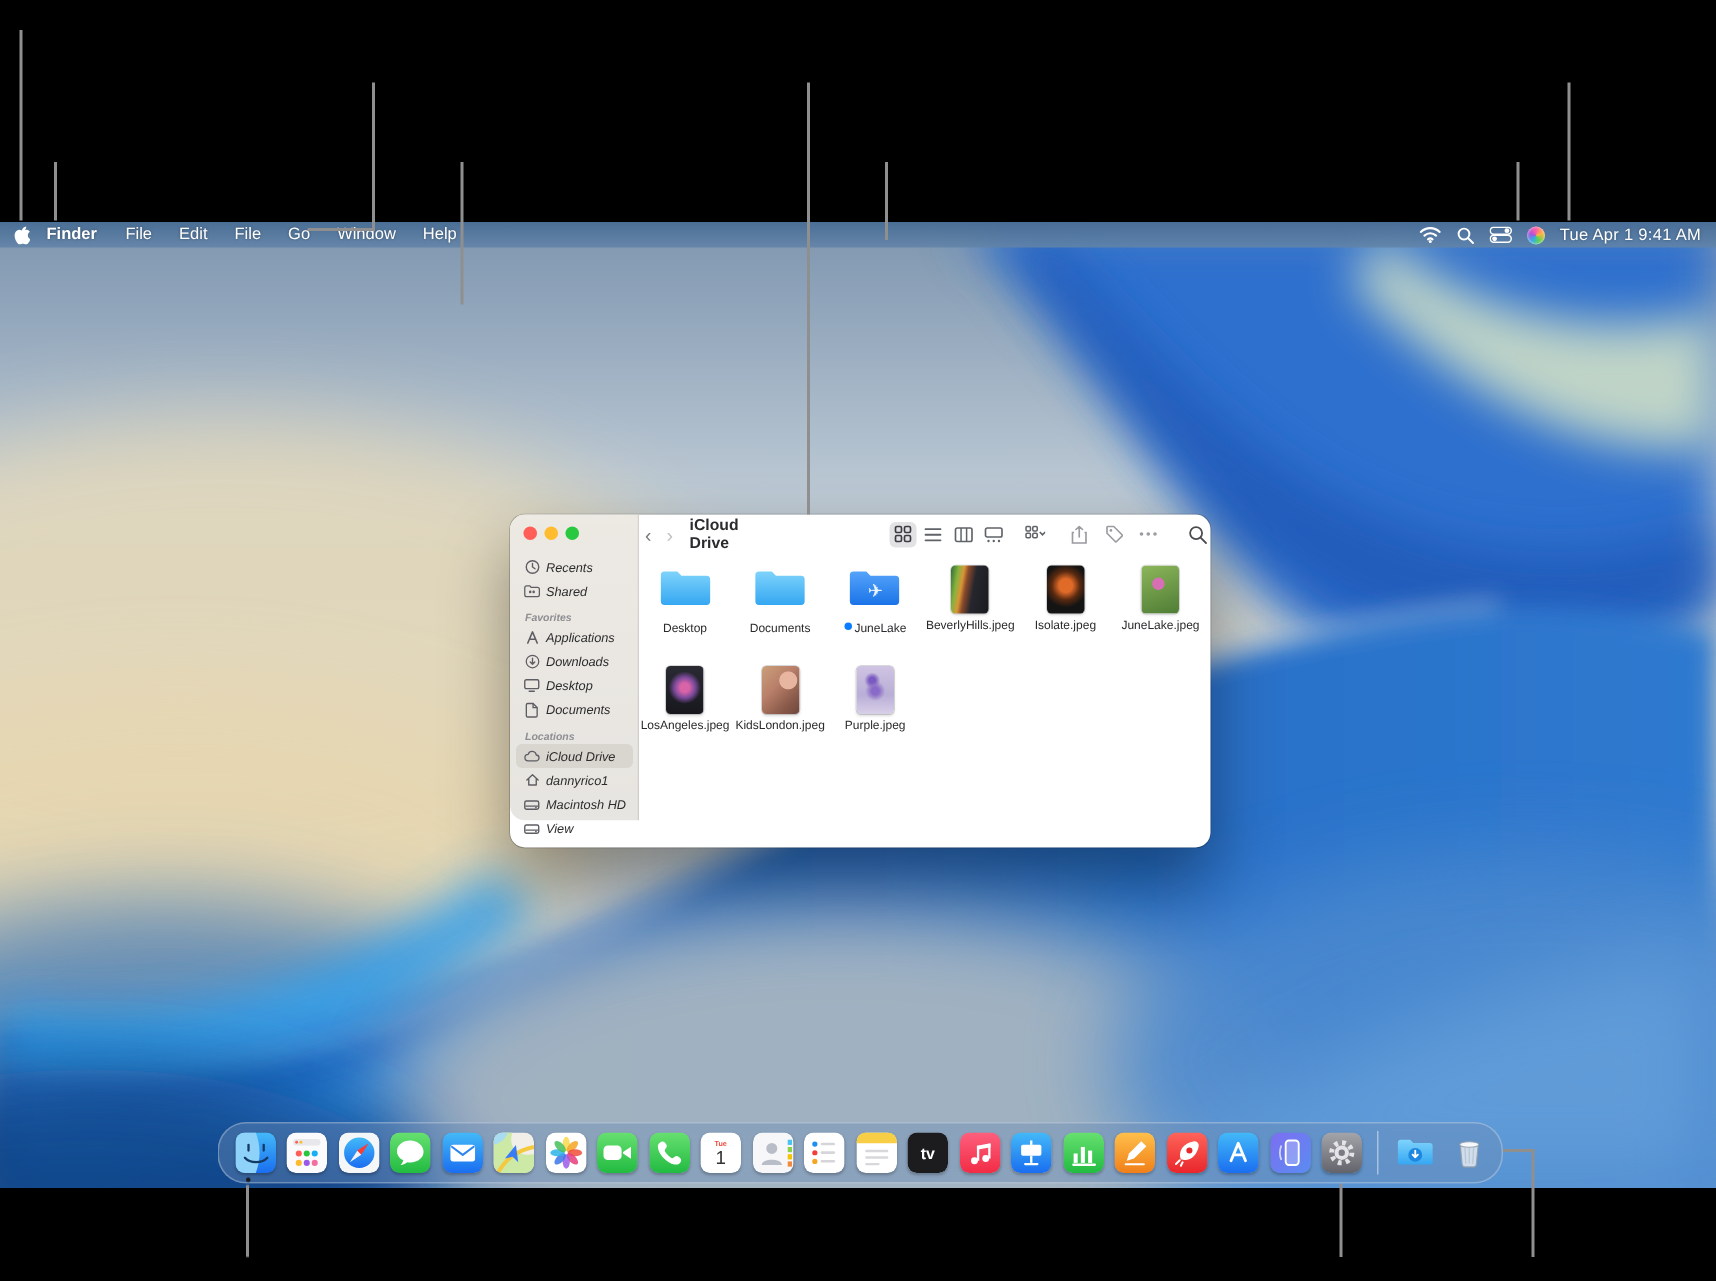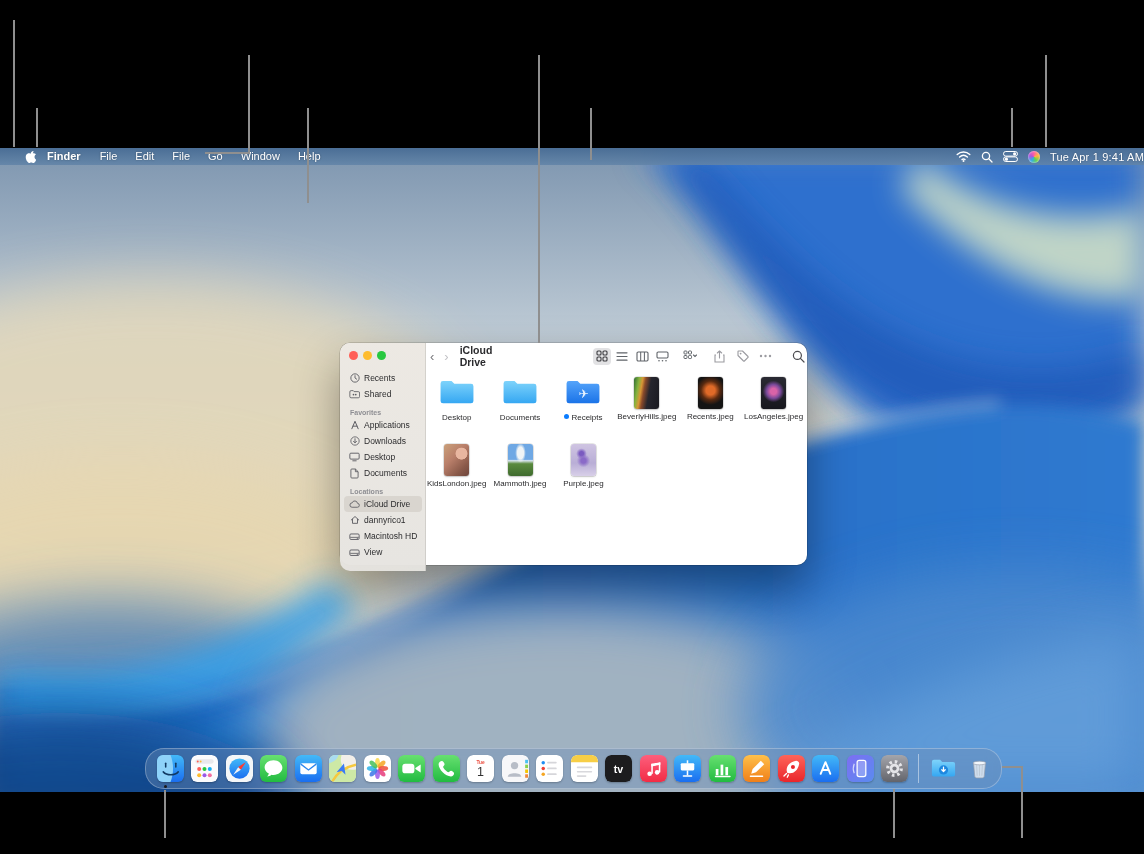--- a/index.html
+++ b/index.html
@@ -6,37 +6,37 @@
   .screen{position:relative;width:1144px;height:854px;background:#000;overflow:hidden;
           font-family:"Liberation Sans","DejaVu Sans",sans-serif;-webkit-font-smoothing:antialiased;}
   
   .wallpaper{position:absolute;left:0;top:148px;width:1144px;height:644px;overflow:hidden;}
   .wallpaper svg{display:block;width:100%;height:100%;}
   
   .menubar{position:absolute;left:0;top:148px;width:1144px;height:17px;
            background:linear-gradient(180deg,rgba(72,108,148,.95),rgba(98,132,168,.88));
            display:flex;align-items:center;color:#fff;font-size:11px;z-index:20;
            text-shadow:0 0 2px rgba(0,0,0,.35);}
-  .mb-left{display:flex;align-items:flex-start;gap:0;padding-left:20px;}
+  .mb-left{display:flex;align-items:flex-start;gap:0;padding-left:4px;}
   .mb-apple{width:20px;display:flex;justify-content:center;}
   .mb-item{padding:0 9px 1px 9px;cursor:default;}
   .mb-item.bold{font-weight:700;padding:0 10px 1px 7px;}
-  .mb-right{margin-left:auto;display:flex;align-items:center;gap:10px;}
+  .mb-right{margin-left:auto;display:flex;align-items:center;gap:10px;padding-right:10px;}
   .mb-clock{font-size:11px;letter-spacing:.2px;}
   .siri-orb{width:12px;height:12px;border-radius:50%;
             background:conic-gradient(#ff5fa2,#ffb340,#63d24c,#32ade6,#af52de,#ff5fa2);
             box-shadow:inset 0 0 2px rgba(255,255,255,.8);}
   
   .cl{position:absolute;background:#8f8f8f;z-index:50;}
   
   .fwin{position:absolute;left:340px;top:343px;width:467px;height:222px;border-radius:10px;
         background:#fff;box-shadow:0 22px 45px rgba(0,0,0,.38),0 0 0 .5px rgba(0,0,0,.25);z-index:10;}
-  .fside{position:absolute;left:0;top:0;width:85px;height:228px;border-radius:10px 0 0 10px;
+  .fside{position:absolute;left:0;top:0;width:85px;height:204px;border-radius:10px 0 0 10px;
          background:linear-gradient(180deg,rgba(236,232,226,.97),rgba(230,228,224,.97));
-         border-right:1px solid rgba(0,0,0,.1);}
+         border-right:1px solid rgba(0,0,0,.1);font-style:italic;}
   .tlights{position:absolute;left:9px;top:8px;display:flex;gap:5px;}
   .tl{width:9px;height:9px;border-radius:50%;}
   .side-list{position:absolute;left:4px;right:3px;top:27px;font-size:8.5px;color:#2c2c2e;}
   .side-row{display:flex;align-items:center;gap:4px;height:16px;padding-left:5px;border-radius:4px;}
   .side-row.sel{background:#d9d5cf;}
   .side-hdr{color:#8e8e93;font-size:7px;font-weight:700;margin:7px 0 1px 6px;}
   .side-ic{width:11px;height:11px;flex:0 0 11px;display:flex;align-items:center;justify-content:center;}
   .side-ic svg{display:block;}
   
   .ftool{position:absolute;left:85px;top:0;right:0;height:26px;display:flex;align-items:center;}
@@ -415,42 +415,42 @@
         </div>
         <div class="flabel">Documents</div>
       </div>
       <div class="fcell">
         <div class="fic-folder">
           <svg width="38" height="28" viewBox="0 0 30 23">
               <path d="M1.5 4.5 q0-2 2-2 h7 l2.3 2.3 h13.7 q2 0 2 2 v12 q0 2 -2 2 h-23 q-2 0 -2 -2 z" fill="url(#gFoldBlue)"></path>
               <text x="15.5" y="16.5" text-anchor="middle" font-size="10" fill="#eaf4ff">✈</text>
             </svg>
         </div>
-        <div class="flabel"><span class="syncdot"></span><span>Receipts</span></div>
+        <div class="flabel"><span class="syncdot"></span><span>JuneLake</span></div>
       </div>
       <div class="fcell">
         <div class="fic-thumb" style="background:linear-gradient(100deg,#2e6b35 0%,#86b33e 18%,#d99636 30%,#8a4a2a 40%,#26262e 58%,#1a1a20 100%)"></div>
         <div class="flabel">BeverlyHills.jpeg</div>
       </div>
       <div class="fcell">
         <div class="fic-thumb" style="background:radial-gradient(circle at 50% 42%, #e06a28 0 20%, #5a2a10 42%, #141414 65%)"></div>
-        <div class="flabel">Recents.jpeg</div>
-      </div>
-
+        <div class="flabel">Isolate.jpeg</div>
+      </div>
+
+      <div class="fcell">
+        <div class="fic-thumb" style="background:radial-gradient(circle at 45% 38%, #d66fb4 0 16%, rgba(0,0,0,0) 18%),linear-gradient(160deg,#8db65a,#4e7d35)"></div>
+        <div class="flabel">JuneLake.jpeg</div>
+      </div>
       <div class="fcell">
         <div class="fic-thumb" style="background:radial-gradient(circle at 50% 45%, #d963a8 0 14%, #7a4a9a 32%, rgba(0,0,0,0) 50%),linear-gradient(180deg,#2a2a33,#17171d)"></div>
         <div class="flabel">LosAngeles.jpeg</div>
       </div>
       <div class="fcell">
         <div class="fic-thumb" style="background:radial-gradient(circle at 70% 30%, #e8b6a0 0 20%, rgba(0,0,0,0) 22%),linear-gradient(135deg,#caa07a,#b97f6a 40%,#8a5a4a 75%,#6e463c)"></div>
         <div class="flabel">KidsLondon.jpeg</div>
-      </div>
-      <div class="fcell">
-        <div class="fic-thumb" style="background:radial-gradient(ellipse at 50% 28%, #f0f4f6 0 18%, rgba(0,0,0,0) 30%),linear-gradient(180deg,#6fa8e4 0 48%, #d8e4ea 52%, #5a8a3e 62%, #3f6b2e 100%)"></div>
-        <div class="flabel">Mammoth.jpeg</div>
       </div>
 
       <div class="fcell">
         <div class="fic-thumb" style="background:radial-gradient(circle at 50% 52%, #8a6ac8 0 12%, rgba(0,0,0,0) 32%),radial-gradient(circle at 42% 30%, #7a5ac0 0 8%, rgba(0,0,0,0) 20%),linear-gradient(180deg,#cfc4e2,#b9aed6 60%,#d8cfe8)"></div>
         <div class="flabel">Purple.jpeg</div>
       </div>
     </div>
   </div>
 
   <div class="dock">

